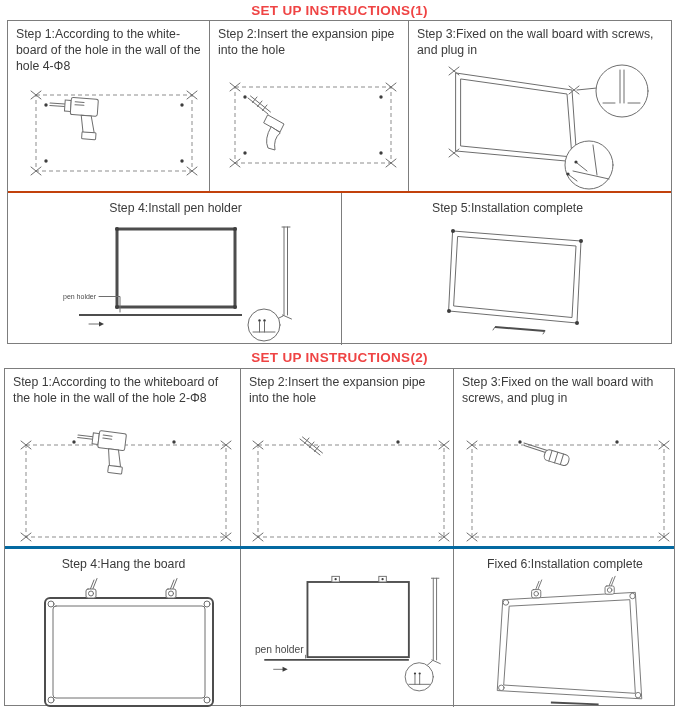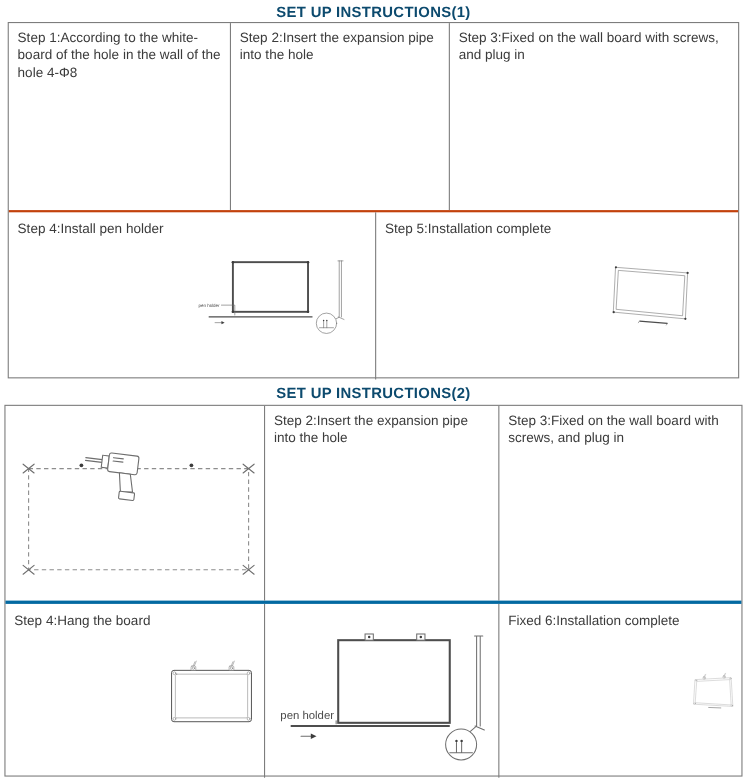--- a/index.html
+++ b/index.html
@@ -1,31 +1,31 @@
 <!DOCTYPE html>
 <html><head>
 <meta charset="utf-8">
 <style>
   *{margin:0;padding:0;box-sizing:border-box}
   html,body{background:#fff}
   body{width:679px;height:709px;position:relative;overflow:hidden;
        font-family:"Liberation Sans",sans-serif;color:#3b3b3b}
   .sec-title{position:absolute;left:0;width:100%;text-align:center;
-             font-weight:bold;font-size:13.5px;letter-spacing:.3px;color:#0c4a6e}
+             font-weight:bold;font-size:13.5px;letter-spacing:.3px;color:#ef4444}
   #title1{top:3px}
   #title2{top:350px}
   .tbl{position:absolute;border:1px solid #7d7d7d;background:#fff}
   #tbl1{left:7px;top:20px;width:665px;height:324px}
   #tbl2{left:4px;top:368px;width:671px;height:338px}
   .trow{display:grid;width:100%}
   #t1r1{height:170px;grid-template-columns:202px 199px 1fr}
   #t1r2{height:154px;grid-template-columns:334px 1fr;border-top:2px solid #c2410c}
   #t2r1{height:177px;grid-template-columns:236px 213px 1fr}
   #t2r2{height:161px;grid-template-columns:236px 213px 1fr;border-top:3px solid #0369a1}
-  .cell{border-right:1px solid #7d7d7d;display:flex;flex-direction:row;overflow:hidden;min-width:0}
+  .cell{border-right:1px solid #7d7d7d;display:flex;flex-direction:column;overflow:hidden;min-width:0}
   .cell:last-child{border-right:none}
   .plabel{font-size:12.3px;line-height:1.32;padding:5px 6px 2px 8px}
   .plabel.center{text-align:center;padding-top:7px}
   .draw{flex:1;display:flex;align-items:center;justify-content:flex-end;overflow:hidden}
   svg{display:block}
   .ln{stroke:#6e6e6e;stroke-width:1;fill:none;stroke-linecap:round}
   .ln2{stroke:#4d4d4d;stroke-width:2;fill:none}
   .ln3{stroke:#4d4d4d;stroke-width:3;fill:none}
   .dsh{stroke:#8d8d8d;stroke-width:1;fill:none;stroke-dasharray:4 3}
   .dt{fill:#3d3d3d;stroke:none}
@@ -215,20 +215,21 @@
 
   </div>
 </div>
 
 <div class="sec-title" id="title2">SET UP INSTRUCTIONS(2)</div>
 
 <div class="tbl" id="tbl2">
   <div class="trow" id="t2r1">
 
     <div class="cell">
+      <div class="plabel">Step 1:According to the whiteboard of the hole in the wall of the hole 2-Φ8</div>
       <div class="draw">
         <svg width="228" height="132" viewBox="0 0 228 132">
           <rect class="dsh" x="14" y="34" width="200" height="92"></rect>
           <g>
             <use href="#xm" x="14" y="34"></use>
               <use href="#xm" x="214" y="34"></use>
             <use href="#xm" x="14" y="126"></use>
               <use href="#xm" x="214" y="126"></use>
           </g>
           <g>

